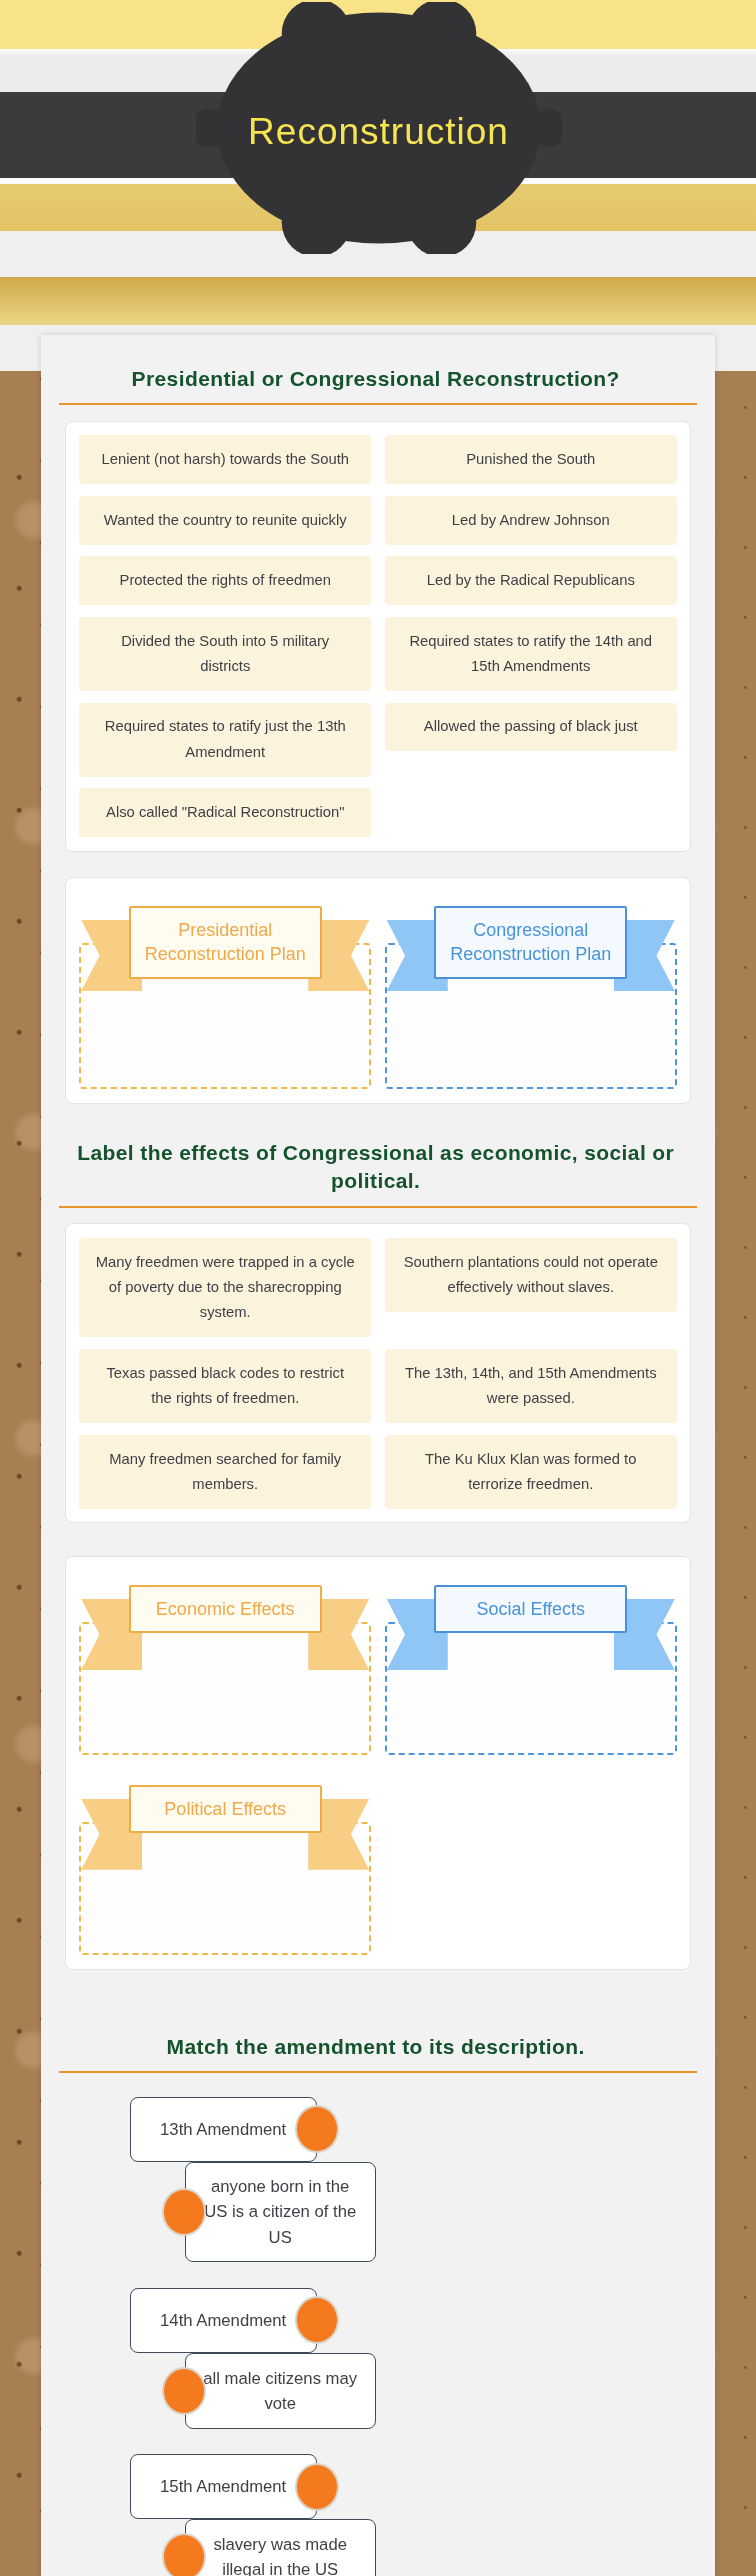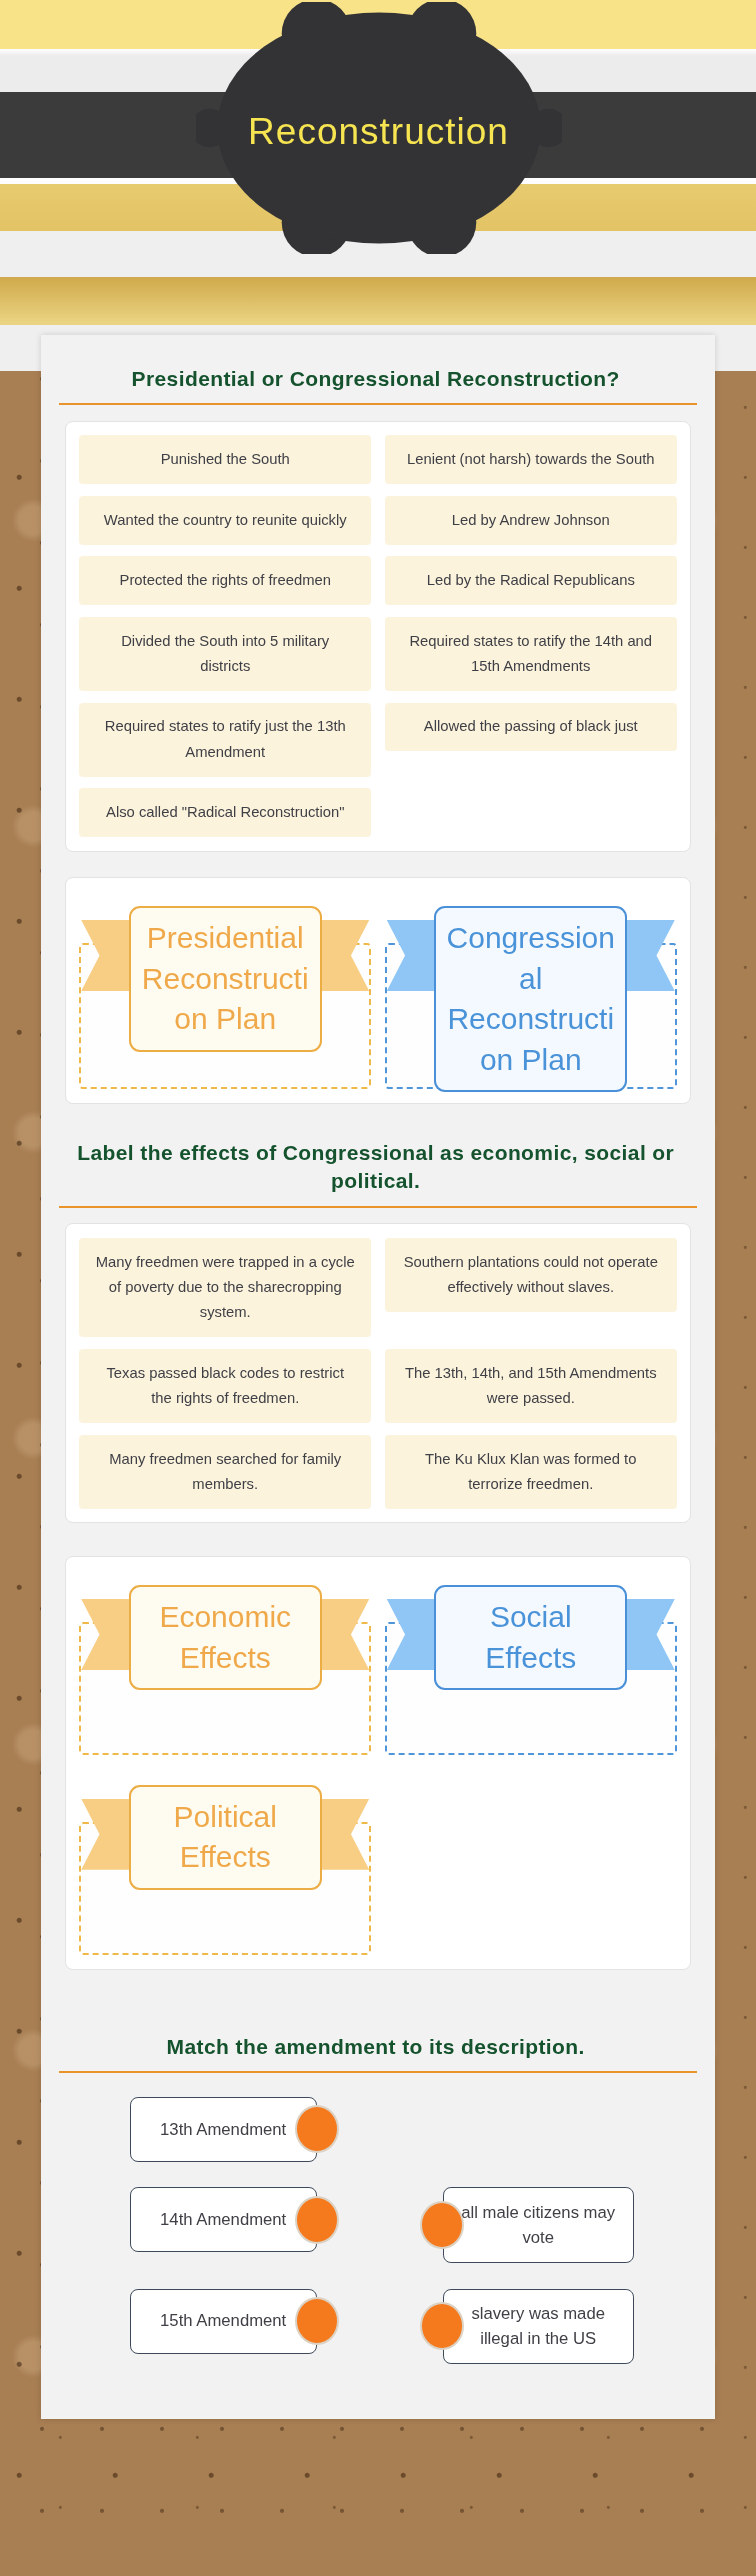--- a/index.html
+++ b/index.html
@@ -76,29 +76,29 @@
 
   .ribbon { position:absolute; left:50%; top:-37px; transform:translateX(-50%);
             width:292px; display:flex; justify-content:center; z-index:2; }
   .wing { position:absolute; top:13.8px; height:71px; width:61px; }
   .wing.left  { left:2px;  clip-path:polygon(0 0,100% 0,100% 100%,0 100%,30% 50%); }
   .wing.right { right:2px; clip-path:polygon(0 0,100% 0,70% 50%,100% 100%,0 100%); }
   .orange .wing { background:#F8CE85; }
   .blue   .wing { background:#8FC6F5; }
   .ribbon-label {
     position:relative; z-index:1; width:193px;
-    border-radius:11px; padding:9.9px 7.9px; text-align:center;
-    font-size:30px; line-height:1.35; overflow-wrap:anywhere;
+    border-radius:2px; padding:9.9px 7.9px; text-align:center;
+    font-size:18px; line-height:1.35; overflow-wrap:anywhere;
   }
   .orange .ribbon-label { background:#FEFBF0; border:2px solid #EDAD45; color:#EFA94A; }
   .blue   .ribbon-label { background:#F3F9FF; border:2px solid #4A90D8; color:#4A93D9; }
 
   
   .match-area { margin-top:23.6px; }
-  .match-row { display:flex; align-items:flex-start; margin-bottom:25.6px; }
+  .match-row { display:flex; align-items:flex-start; margin-bottom:25.6px;flex-direction:column; }
   .match-box {
     position:relative; background:#FFFFFF; border:1px solid #3E4A5A; border-radius:7.9px;
     display:flex; align-items:center; justify-content:center;
     text-align:center; font-size:16.7px; line-height:1.5; color:#3F3F46;
     padding:11.8px 13.8px;
   }
   .match-left  { margin-left:71px; width:187px; min-height:65px; }
   .match-right { margin-left:126px; width:191px; min-height:65px; }
   .dot {
     position:absolute; top:50%; transform:translateY(-50%);
@@ -128,22 +128,22 @@
   <div class="header-title">Reconstruction</div>
 </div>
 
 <div class="panel">
 
   <h2 class="sec-title">Presidential or Congressional Reconstruction?</h2>
   <hr class="sec-rule">
 
   <div class="card">
     <div class="drag-grid">
+      <div class="drag-item">Lenient (not harsh) towards the South</div>
       <div class="drag-item">Punished the South</div>
-      <div class="drag-item">Lenient (not harsh) towards the South</div>
       <div class="drag-item">Wanted the country to reunite quickly</div>
       <div class="drag-item">Led by Andrew Johnson</div>
       <div class="drag-item">Protected the rights of freedmen</div>
       <div class="drag-item">Led by the Radical Republicans</div>
       <div class="drag-item">Divided the South into 5 military districts</div>
       <div class="drag-item">Required states to ratify the 14th and 15th Amendments</div>
       <div class="drag-item">Required states to ratify just the 13th Amendment</div>
       <div class="drag-item">Allowed the passing of black just</div>
       <div class="drag-item">Also called "Radical Reconstruction"</div>
     </div>
@@ -225,20 +225,24 @@
 
   <h2 class="sec-title">Match the amendment to its description.</h2>
   <hr class="sec-rule">
 
   <div class="match-area">
     <div class="match-row">
       <div class="match-box match-left">
         <span>13th Amendment</span>
         <div class="dot right-dot"></div>
       </div>
+      <div class="match-box match-right">
+        <div class="dot left-dot"></div>
+        <span>anyone born in the US is a citizen of the US</span>
+      </div>
     </div>
     <div class="match-row">
       <div class="match-box match-left">
         <span>14th Amendment</span>
         <div class="dot right-dot"></div>
       </div>
       <div class="match-box match-right">
         <div class="dot left-dot"></div>
         <span>all male citizens may vote</span>
       </div>

